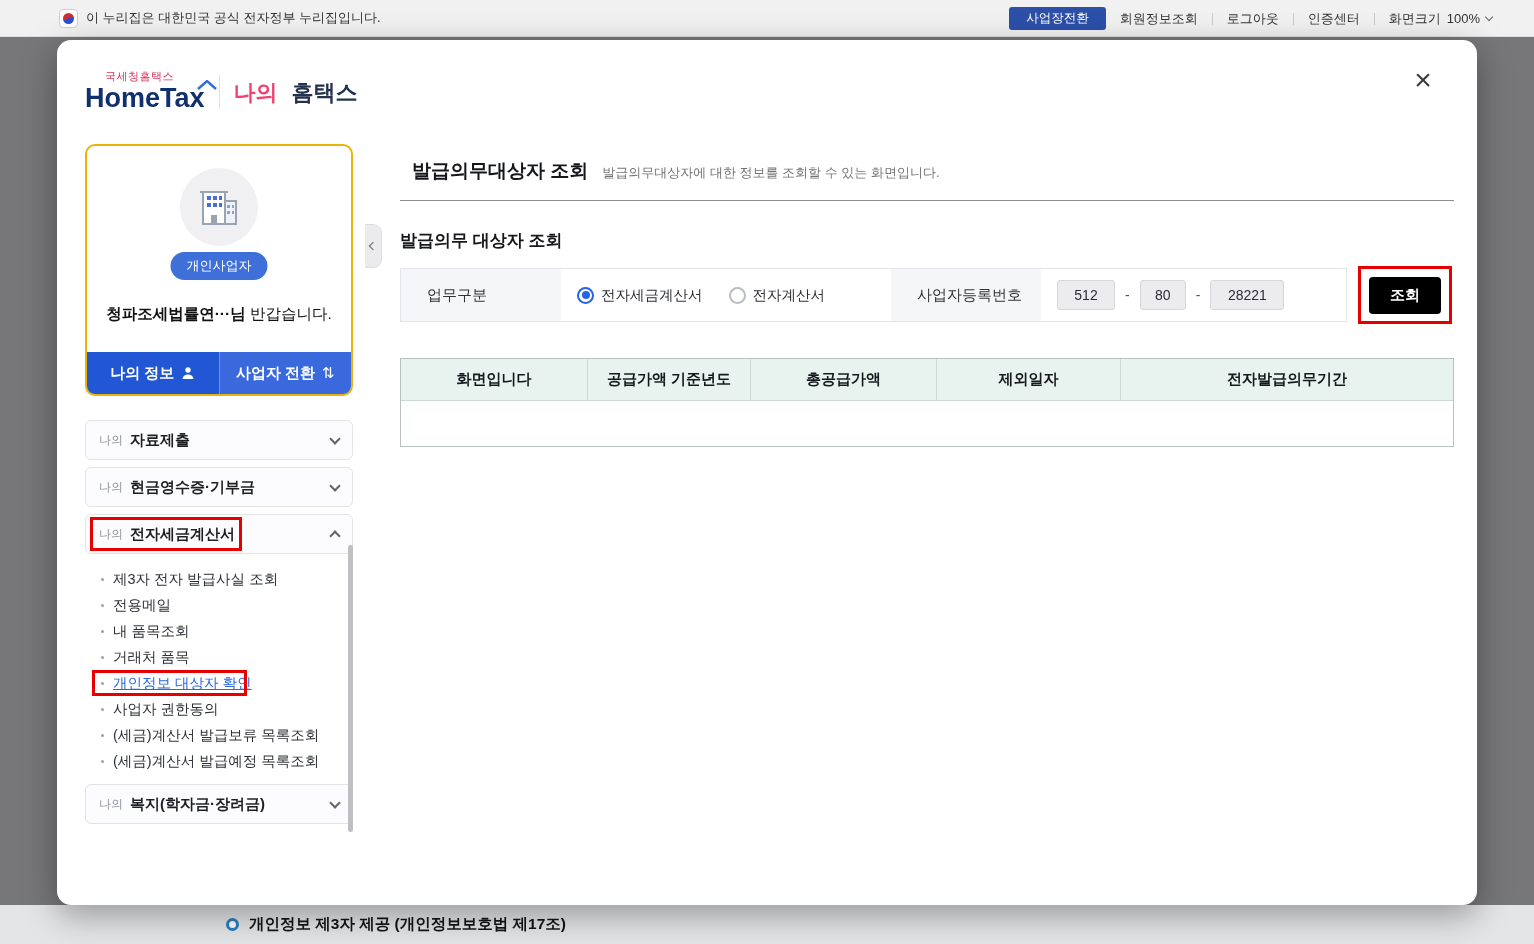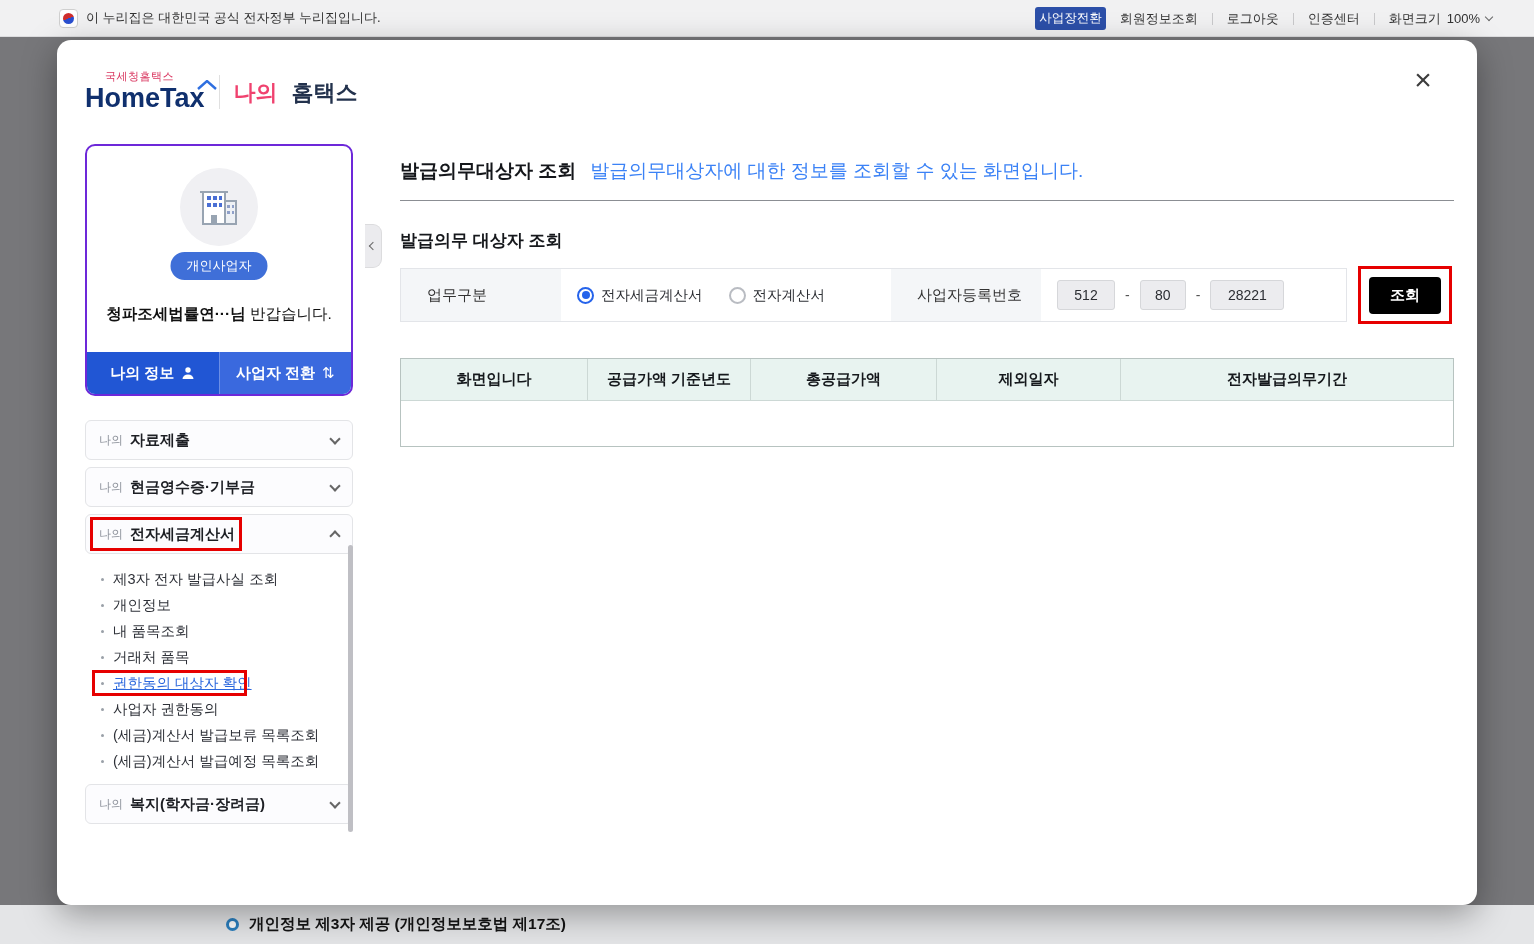--- a/index.html
+++ b/index.html
@@ -13,21 +13,21 @@
     align-items:center; z-index:5; }
   .flag { width:19px; height:19px; margin-left:59px; background:#fff;
     border:1px solid #cfcfcf; border-radius:4px; display:flex;
     align-items:center; justify-content:center; }
   .flag i { display:block; width:11px; height:11px; border-radius:50%;
     background:linear-gradient(160deg,#cf2e2e 50%,#2a4fd0 50%); }
   .notice { margin-left:8px; font-size:13px; color:#333; }
   .topbar-right { position:absolute; right:42px; top:0; height:37px;
     display:flex; align-items:center; gap:14px; }
   .tb-badge { background:#2c4fa8; color:#fff; font-size:12.5px;
-    padding:3px 4px; border-radius:3px; cursor:pointer; }
+    padding:3px 17px; border-radius:3px; cursor:pointer; }
   .tb-link { font-size:13px; color:#333; cursor:pointer; }
   .tb-sep { width:1px; height:12px; background:#c9c9cb; }
   .tb-zoom { display:flex; align-items:center; gap:6px; font-size:13px; color:#333; }
   .chev { display:inline-block; width:8px; height:8px;
     border-right:2px solid #666; border-bottom:2px solid #666; }
   .chev.down { transform:rotate(45deg); margin-top:-3px; }
   .chev.up   { transform:rotate(-135deg); margin-top:3px; }
   .chev.left { transform:rotate(135deg); }
   .chev.small{ width:6px; height:6px; border-width:1.5px; }
 
@@ -52,21 +52,21 @@
   .logo-roof { position:absolute; left:112px; top:11px; }
   .logo-div { width:1px; height:34px; background:#e0e0e0; margin-bottom:3px; }
   .t-my { font-size:22px; font-weight:bold; color:#f0426f; margin-bottom:4px; }
   .t-suffix { font-size:22px; font-weight:bold; color:#23324d; margin-bottom:4px; }
   .m-close { position:absolute; right:36px; top:22px; width:36px; height:36px;
     display:flex; align-items:center; justify-content:center; font-size:30px;
     color:#3c3c3c; cursor:pointer; line-height:1; }
 
   
   .pcard { position:absolute; left:28px; top:104px; width:268px; height:252px;
-    border:2px solid #6d28d9; border-radius:10px; background:#fff; }
+    border:2px solid #eab308; border-radius:10px; background:#fff; }
   .pcircle { position:absolute; left:50%; transform:translateX(-50%); top:22px;
     width:78px; height:78px; border-radius:50%; background:#f0f0f3;
     display:flex; align-items:center; justify-content:center; }
   .ppill { position:absolute; left:50%; transform:translateX(-50%); top:106px;
     background:#3f6fd8; color:#fff; font-size:13px; padding:5px 16px;
     border-radius:16px; white-space:nowrap; }
   .pgreet { position:absolute; top:158px; left:0; width:100%; text-align:center;
     font-size:15.5px; color:#111; }
   .pbtns { position:absolute; left:0; right:0; bottom:0; height:42px; display:flex; }
   .pbtn { flex:1; display:flex; align-items:center; justify-content:center; gap:7px;
@@ -98,22 +98,22 @@
   .sitem .dot { width:3px; height:3px; border-radius:50%; background:#9aa0a8;
     margin-right:9px; flex:none; }
   .sitem.active span.txt { color:#2b67dd; text-decoration:underline; }
   .rb-item { left:7px; top:0; width:155px; height:26px; }
   .mscroll { position:absolute; right:0; top:125px; width:5px; height:287px;
     background:#bfbfc4; border-radius:3px; cursor:pointer; }
 
   
   .content { position:absolute; left:343px; top:118px; width:1054px; }
   .title-row { display:flex; align-items:baseline; gap:14px; }
-  .title-row h1 { font-size:19px; font-weight:800; color:#14161a; }
-  .title-row .desc { font-size:19px; color:#3b82f6; }
+  .title-row h1 { font-size:19px; font-weight:800; color:#14161a;margin-left:12px; }
+  .title-row .desc { font-size:13px; color:#737373; }
   .tdivider { margin-top:16px; height:1px; background:#8b8e93; }
   .sec-title { margin-top:28px; font-size:17px; font-weight:bold; color:#16181c; }
 
   .form-row { position:relative; margin-top:16px; height:68px; }
   .fbar { width:947px; height:54px; display:flex; align-items:stretch;
     border:1px solid #e3e5e9; background:#fff; }
   .fcell-label { width:160px; background:#f4f6f8; display:flex; align-items:center;
     padding-left:26px; font-size:15px; color:#333; }
   .fcell-label.b2 { width:150px; }
   .fcell-radios { width:330px; display:flex; align-items:center; gap:26px;
@@ -257,33 +257,33 @@
         <span class="redbox rb-sec"></span>
       </div>
 
       <div class="submenu">
         <div class="sitem">
           <span class="dot"></span>
           <span class="txt">제3자 전자 발급사실 조회</span>
         </div>
         <div class="sitem">
           <span class="dot"></span>
-          <span class="txt">개인정보</span>
+          <span class="txt">전용메일</span>
         </div>
         <div class="sitem">
           <span class="dot"></span>
           <span class="txt">내 품목조회</span>
         </div>
         <div class="sitem">
           <span class="dot"></span>
           <span class="txt">거래처 품목</span>
         </div>
         <div class="sitem active">
           <span class="dot"></span>
-          <span class="txt">권한동의 대상자 확인</span>
+          <span class="txt">개인정보 대상자 확인</span>
           <span class="redbox rb-item"></span>
         </div>
         <div class="sitem">
           <span class="dot"></span>
           <span class="txt">사업자 권한동의</span>
         </div>
         <div class="sitem">
           <span class="dot"></span>
           <span class="txt">(세금)계산서 발급보류 목록조회</span>
         </div>

